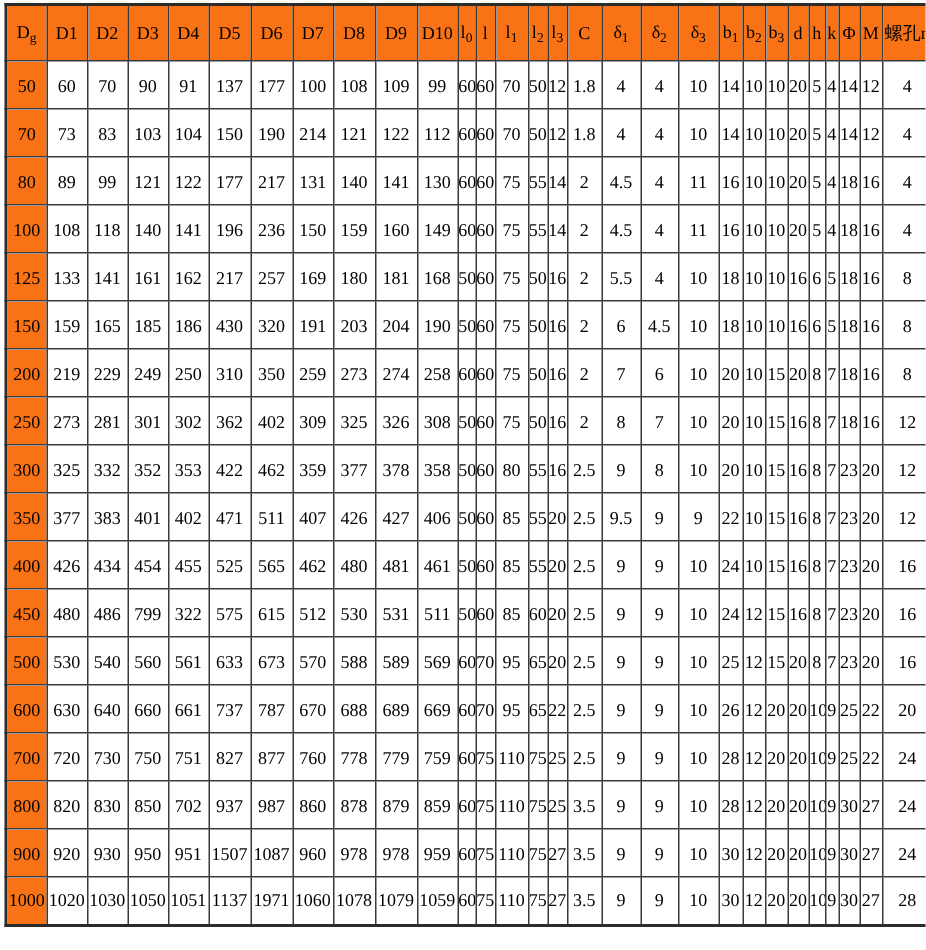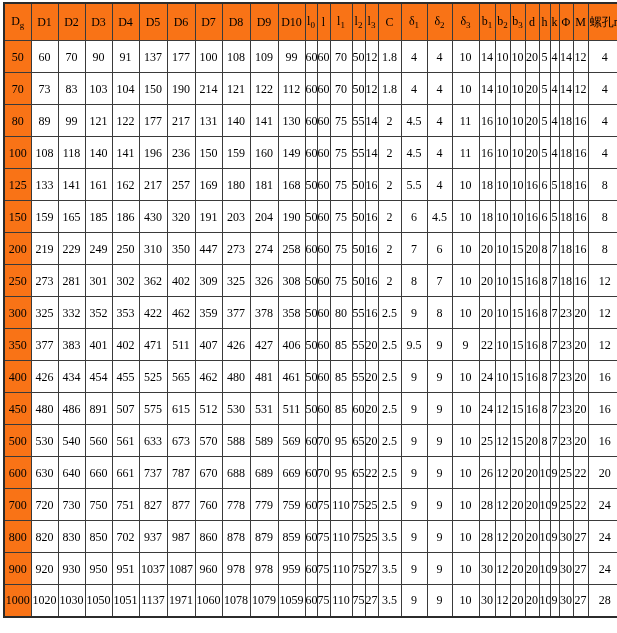--- a/index.html
+++ b/index.html
@@ -307,21 +307,21 @@
           <td class="data-cell">8</td>
         </tr>
         <tr>
           <th class="row-head">200</th>
           <td class="data-cell">219</td>
           <td class="data-cell">229</td>
           <td class="data-cell">249</td>
           <td class="data-cell">250</td>
           <td class="data-cell">310</td>
           <td class="data-cell">350</td>
-          <td class="data-cell">447</td>
+          <td class="data-cell">259</td>
           <td class="data-cell">273</td>
           <td class="data-cell">274</td>
           <td class="data-cell">258</td>
           <td class="data-cell">60</td>
           <td class="data-cell">60</td>
           <td class="data-cell">75</td>
           <td class="data-cell">50</td>
           <td class="data-cell">16</td>
           <td class="data-cell">2</td>
           <td class="data-cell">7</td>
@@ -458,22 +458,22 @@
           <td class="data-cell">8</td>
           <td class="data-cell">7</td>
           <td class="data-cell">23</td>
           <td class="data-cell">20</td>
           <td class="data-cell">16</td>
         </tr>
         <tr>
           <th class="row-head">450</th>
           <td class="data-cell">480</td>
           <td class="data-cell">486</td>
-          <td class="data-cell">891</td>
-          <td class="data-cell">507</td>
+          <td class="data-cell">799</td>
+          <td class="data-cell">322</td>
           <td class="data-cell">575</td>
           <td class="data-cell">615</td>
           <td class="data-cell">512</td>
           <td class="data-cell">530</td>
           <td class="data-cell">531</td>
           <td class="data-cell">511</td>
           <td class="data-cell">50</td>
           <td class="data-cell">60</td>
           <td class="data-cell">85</td>
           <td class="data-cell">60</td>
@@ -615,21 +615,21 @@
           <td class="data-cell">30</td>
           <td class="data-cell">27</td>
           <td class="data-cell">24</td>
         </tr>
         <tr>
           <th class="row-head">900</th>
           <td class="data-cell">920</td>
           <td class="data-cell">930</td>
           <td class="data-cell">950</td>
           <td class="data-cell">951</td>
-          <td class="data-cell">1037</td>
+          <td class="data-cell">1507</td>
           <td class="data-cell">1087</td>
           <td class="data-cell">960</td>
           <td class="data-cell">978</td>
           <td class="data-cell">978</td>
           <td class="data-cell">959</td>
           <td class="data-cell">60</td>
           <td class="data-cell">75</td>
           <td class="data-cell">110</td>
           <td class="data-cell">75</td>
           <td class="data-cell">27</td>

